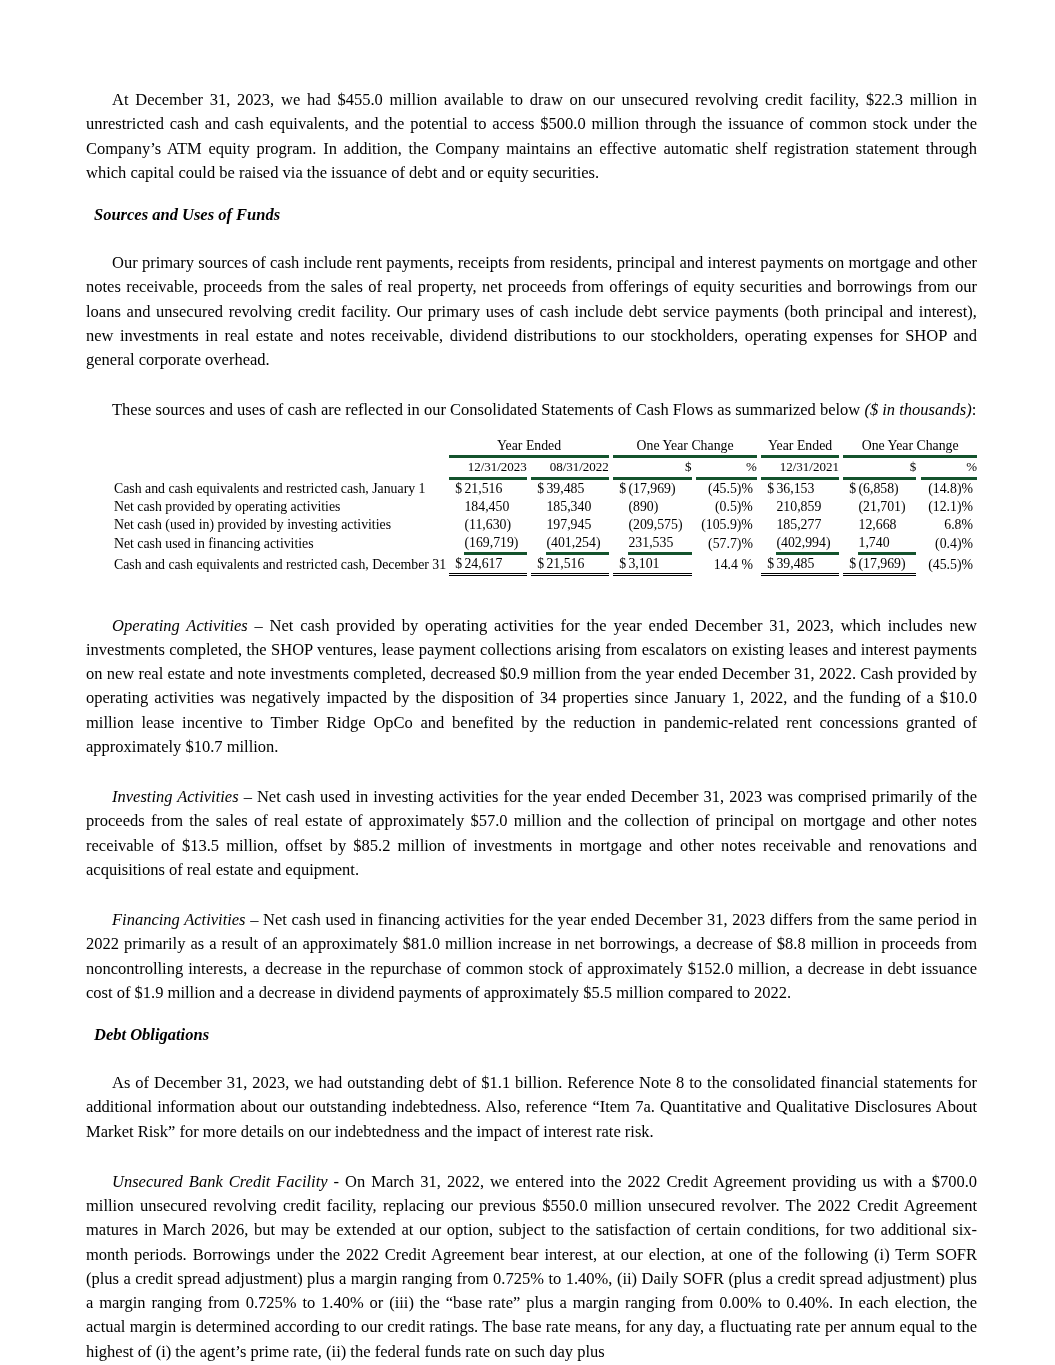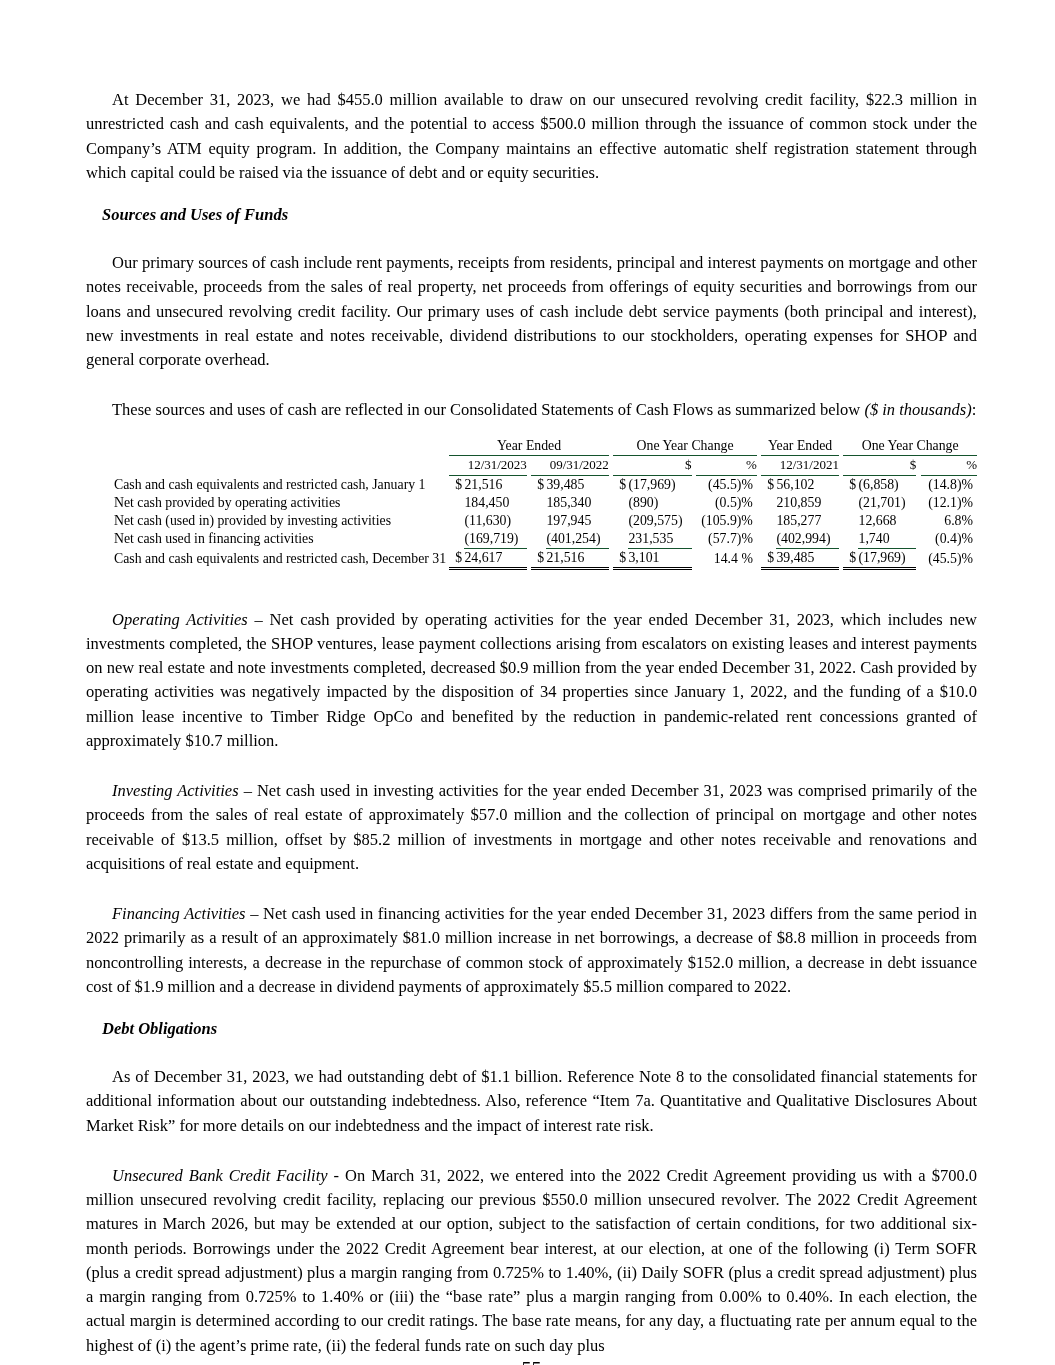--- a/index.html
+++ b/index.html
@@ -22,21 +22,21 @@
   }
   .heading-underline {
     font-size: 16.5px;
     text-decoration: underline;
     margin: 0 0 8px 0;
     letter-spacing: 0.1px;
   }
   .heading-italic {
     font-size: 16.5px;
     font-style: italic;
-    margin: 0 0 6px 16px;
+    margin: 0 0 6px 8px;
   }
   p.body {
     font-size: 16.5px;
     line-height: 1.47;
     text-align: justify;
     margin: 26px 0 0 0;
     text-indent: 26px;
   }
   .spacer-sm { height: 12px; }
   .spacer-md { height: 20px; }
@@ -74,21 +74,21 @@
   .hdr-group {
     text-align: center;
     font-size: 13.8px;
     padding-bottom: 1px !important;
   }
   .hdr-sub {
     text-align: right;
     font-size: 13px;
     padding-bottom: 2px !important;
   }
-  .u-single { border-bottom: 1px solid #14532d; }
+  .u-single { border-bottom: 3px solid #14532d; }
   .u-double {
     border-bottom: 3px double #000;
   }
   .pct { text-align: right; font-size: 13.8px; padding-right: 4px !important; }
   .page-number {
     text-align: center;
     font-size: 20px;
   }
 </style>
 </head>
@@ -137,21 +137,21 @@
         <th class="hdr-group u-single" colspan="4">One Year Change</th>
         <th></th>
         <th class="hdr-group u-single" colspan="2">Year Ended</th>
         <th></th>
         <th class="hdr-group u-single" colspan="4">One Year Change</th>
       </tr>
       <tr>
         <th></th>
         <th class="hdr-sub u-single" colspan="2">12/31/2023</th>
         <th></th>
-        <th class="hdr-sub u-single" colspan="2">09/31/2022</th>
+        <th class="hdr-sub u-single" colspan="2">08/31/2022</th>
         <th></th>
         <th class="hdr-sub u-single" colspan="2">$</th>
         <th></th>
         <th class="hdr-sub u-single">%</th>
         <th></th>
         <th class="hdr-sub u-single" colspan="2">12/31/2021</th>
         <th></th>
         <th class="hdr-sub u-single" colspan="2">$</th>
         <th></th>
         <th class="hdr-sub u-single">%</th>
@@ -165,21 +165,21 @@
         <td class="gap"></td>
         <td class="cur">$</td>
         <td class="num">39,485</td>
         <td class="gap"></td>
         <td class="cur">$</td>
         <td class="num">(17,969)</td>
         <td class="gap"></td>
         <td class="pct">(45.5)%</td>
         <td class="gap"></td>
         <td class="cur">$</td>
-        <td class="num">56,102</td>
+        <td class="num">36,153</td>
         <td class="gap"></td>
         <td class="cur">$</td>
         <td class="num">(6,858)</td>
         <td class="gap"></td>
         <td class="pct">(14.8)%</td>
       </tr>
       <tr>
         <td class="lbl">Net cash provided by operating activities</td>
         <td class="cur"></td>
         <td class="num">184,450</td>

